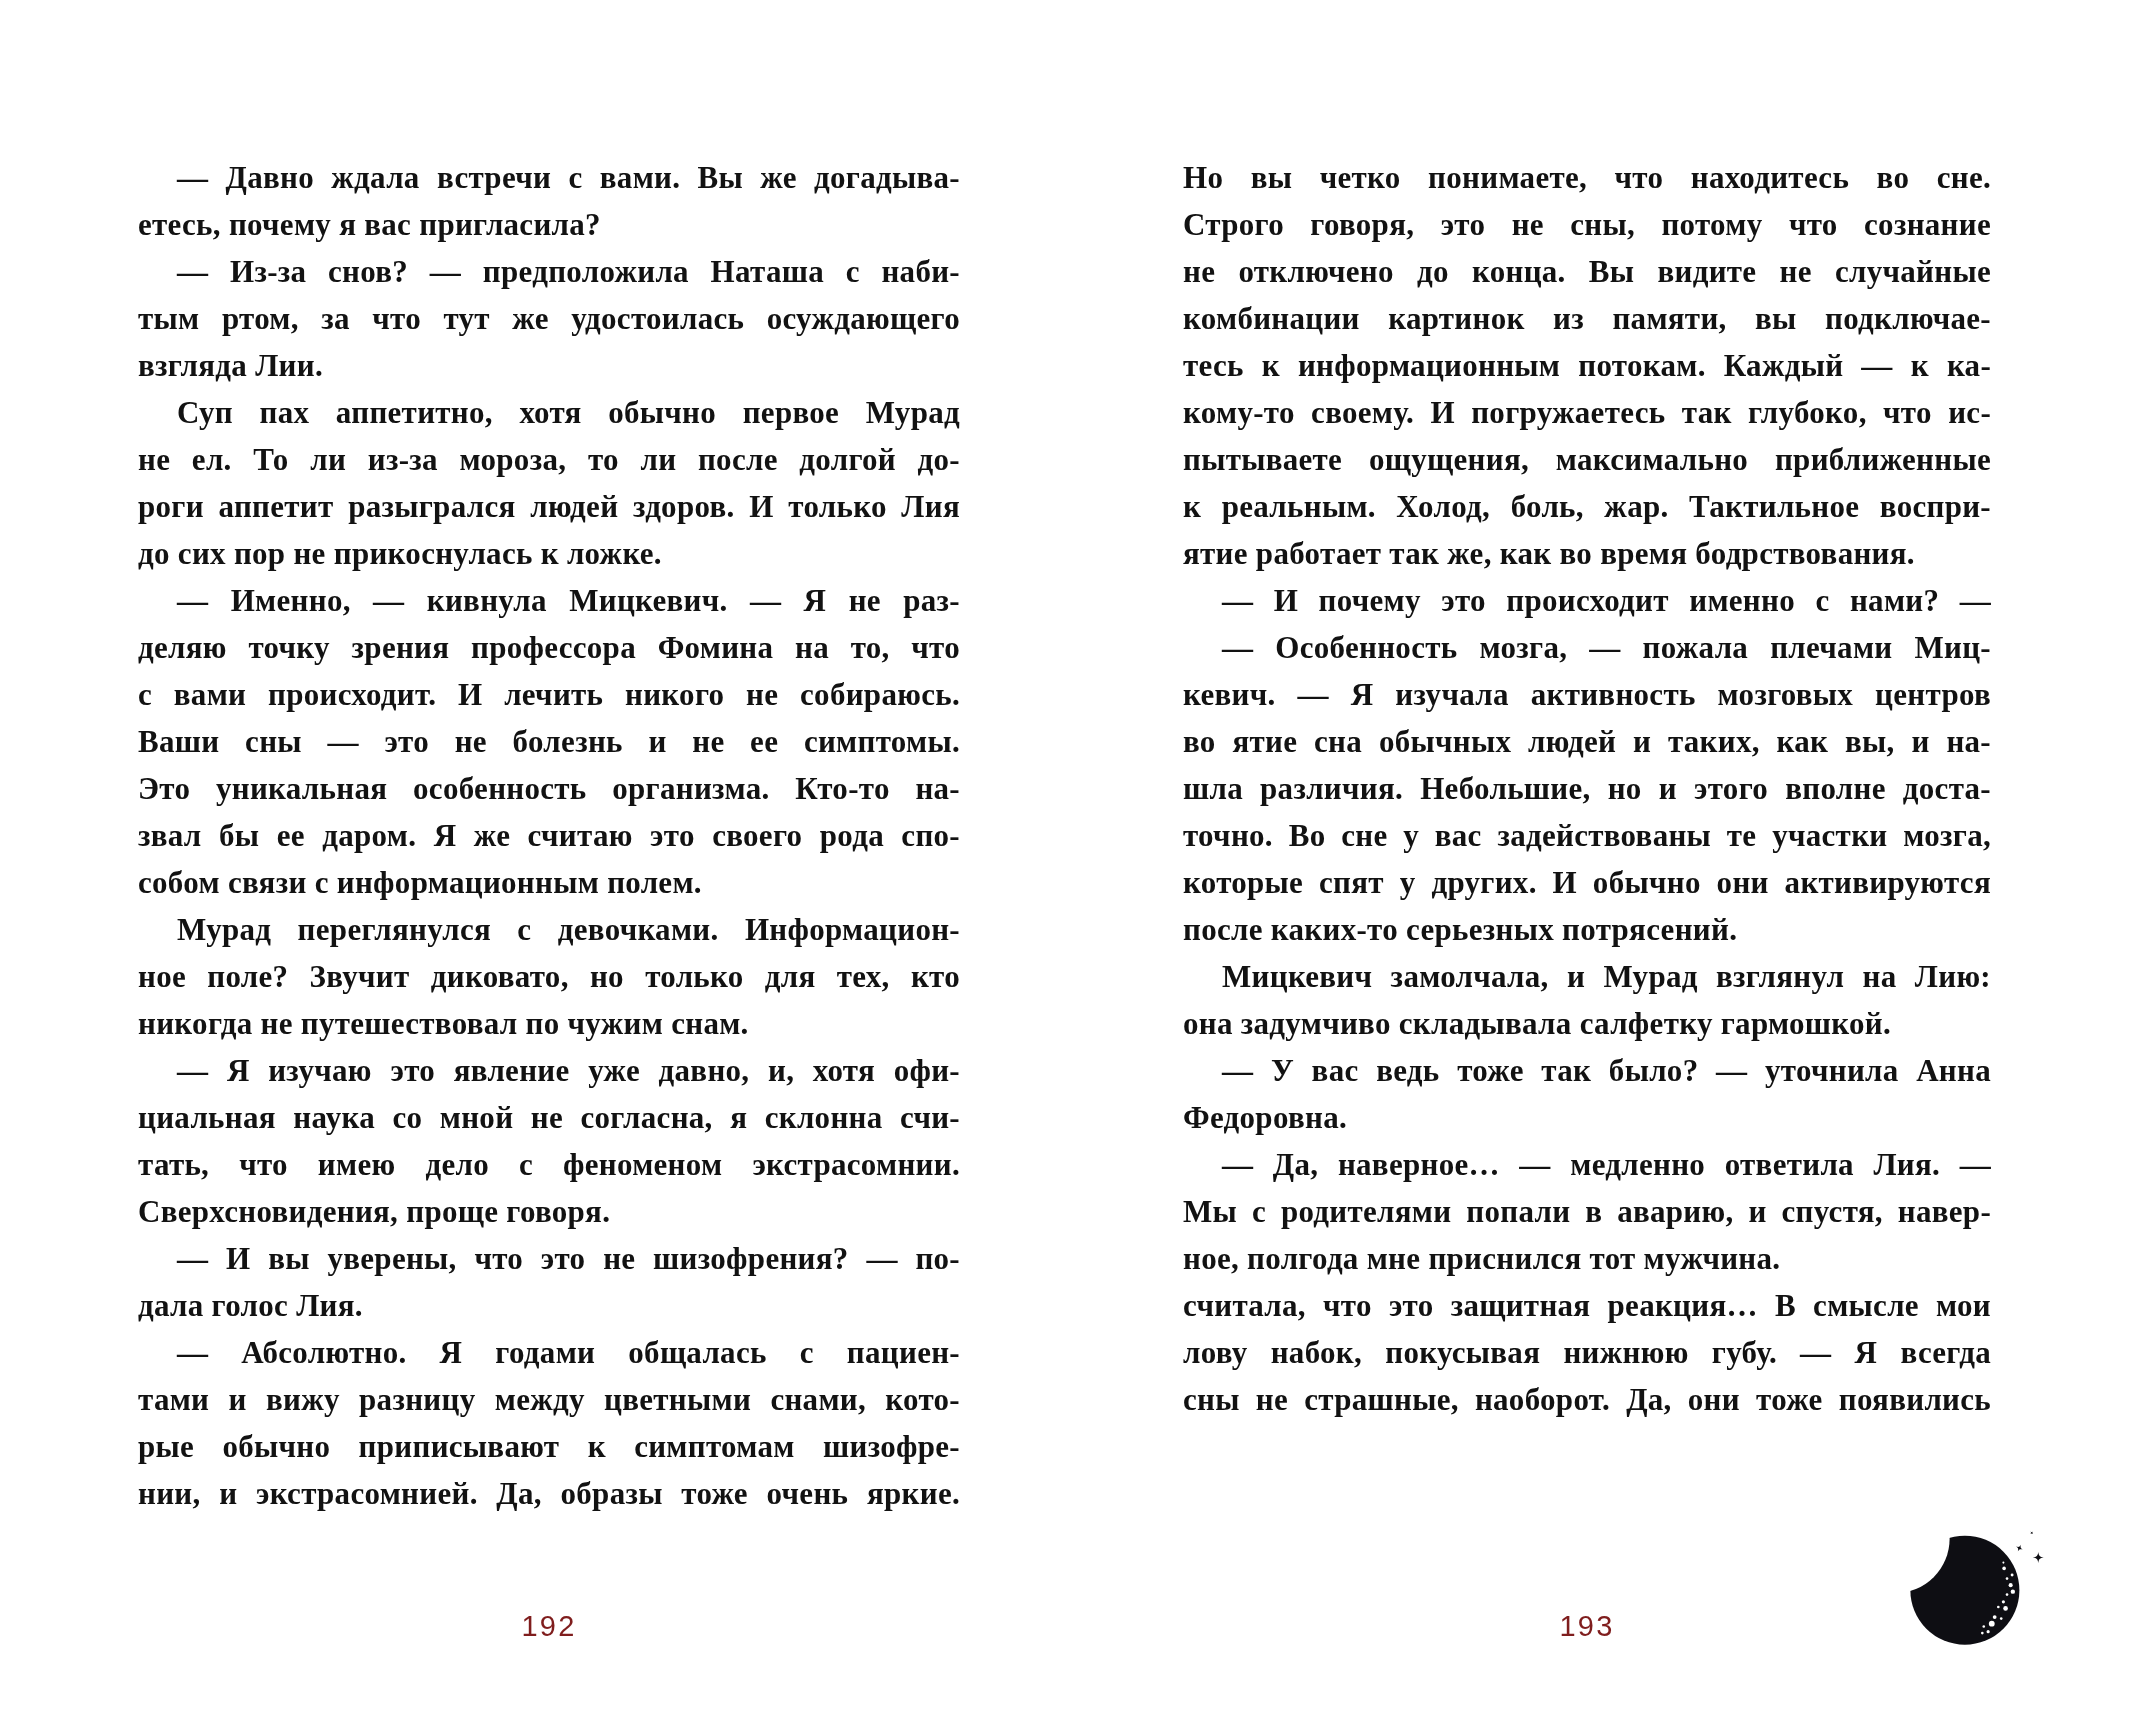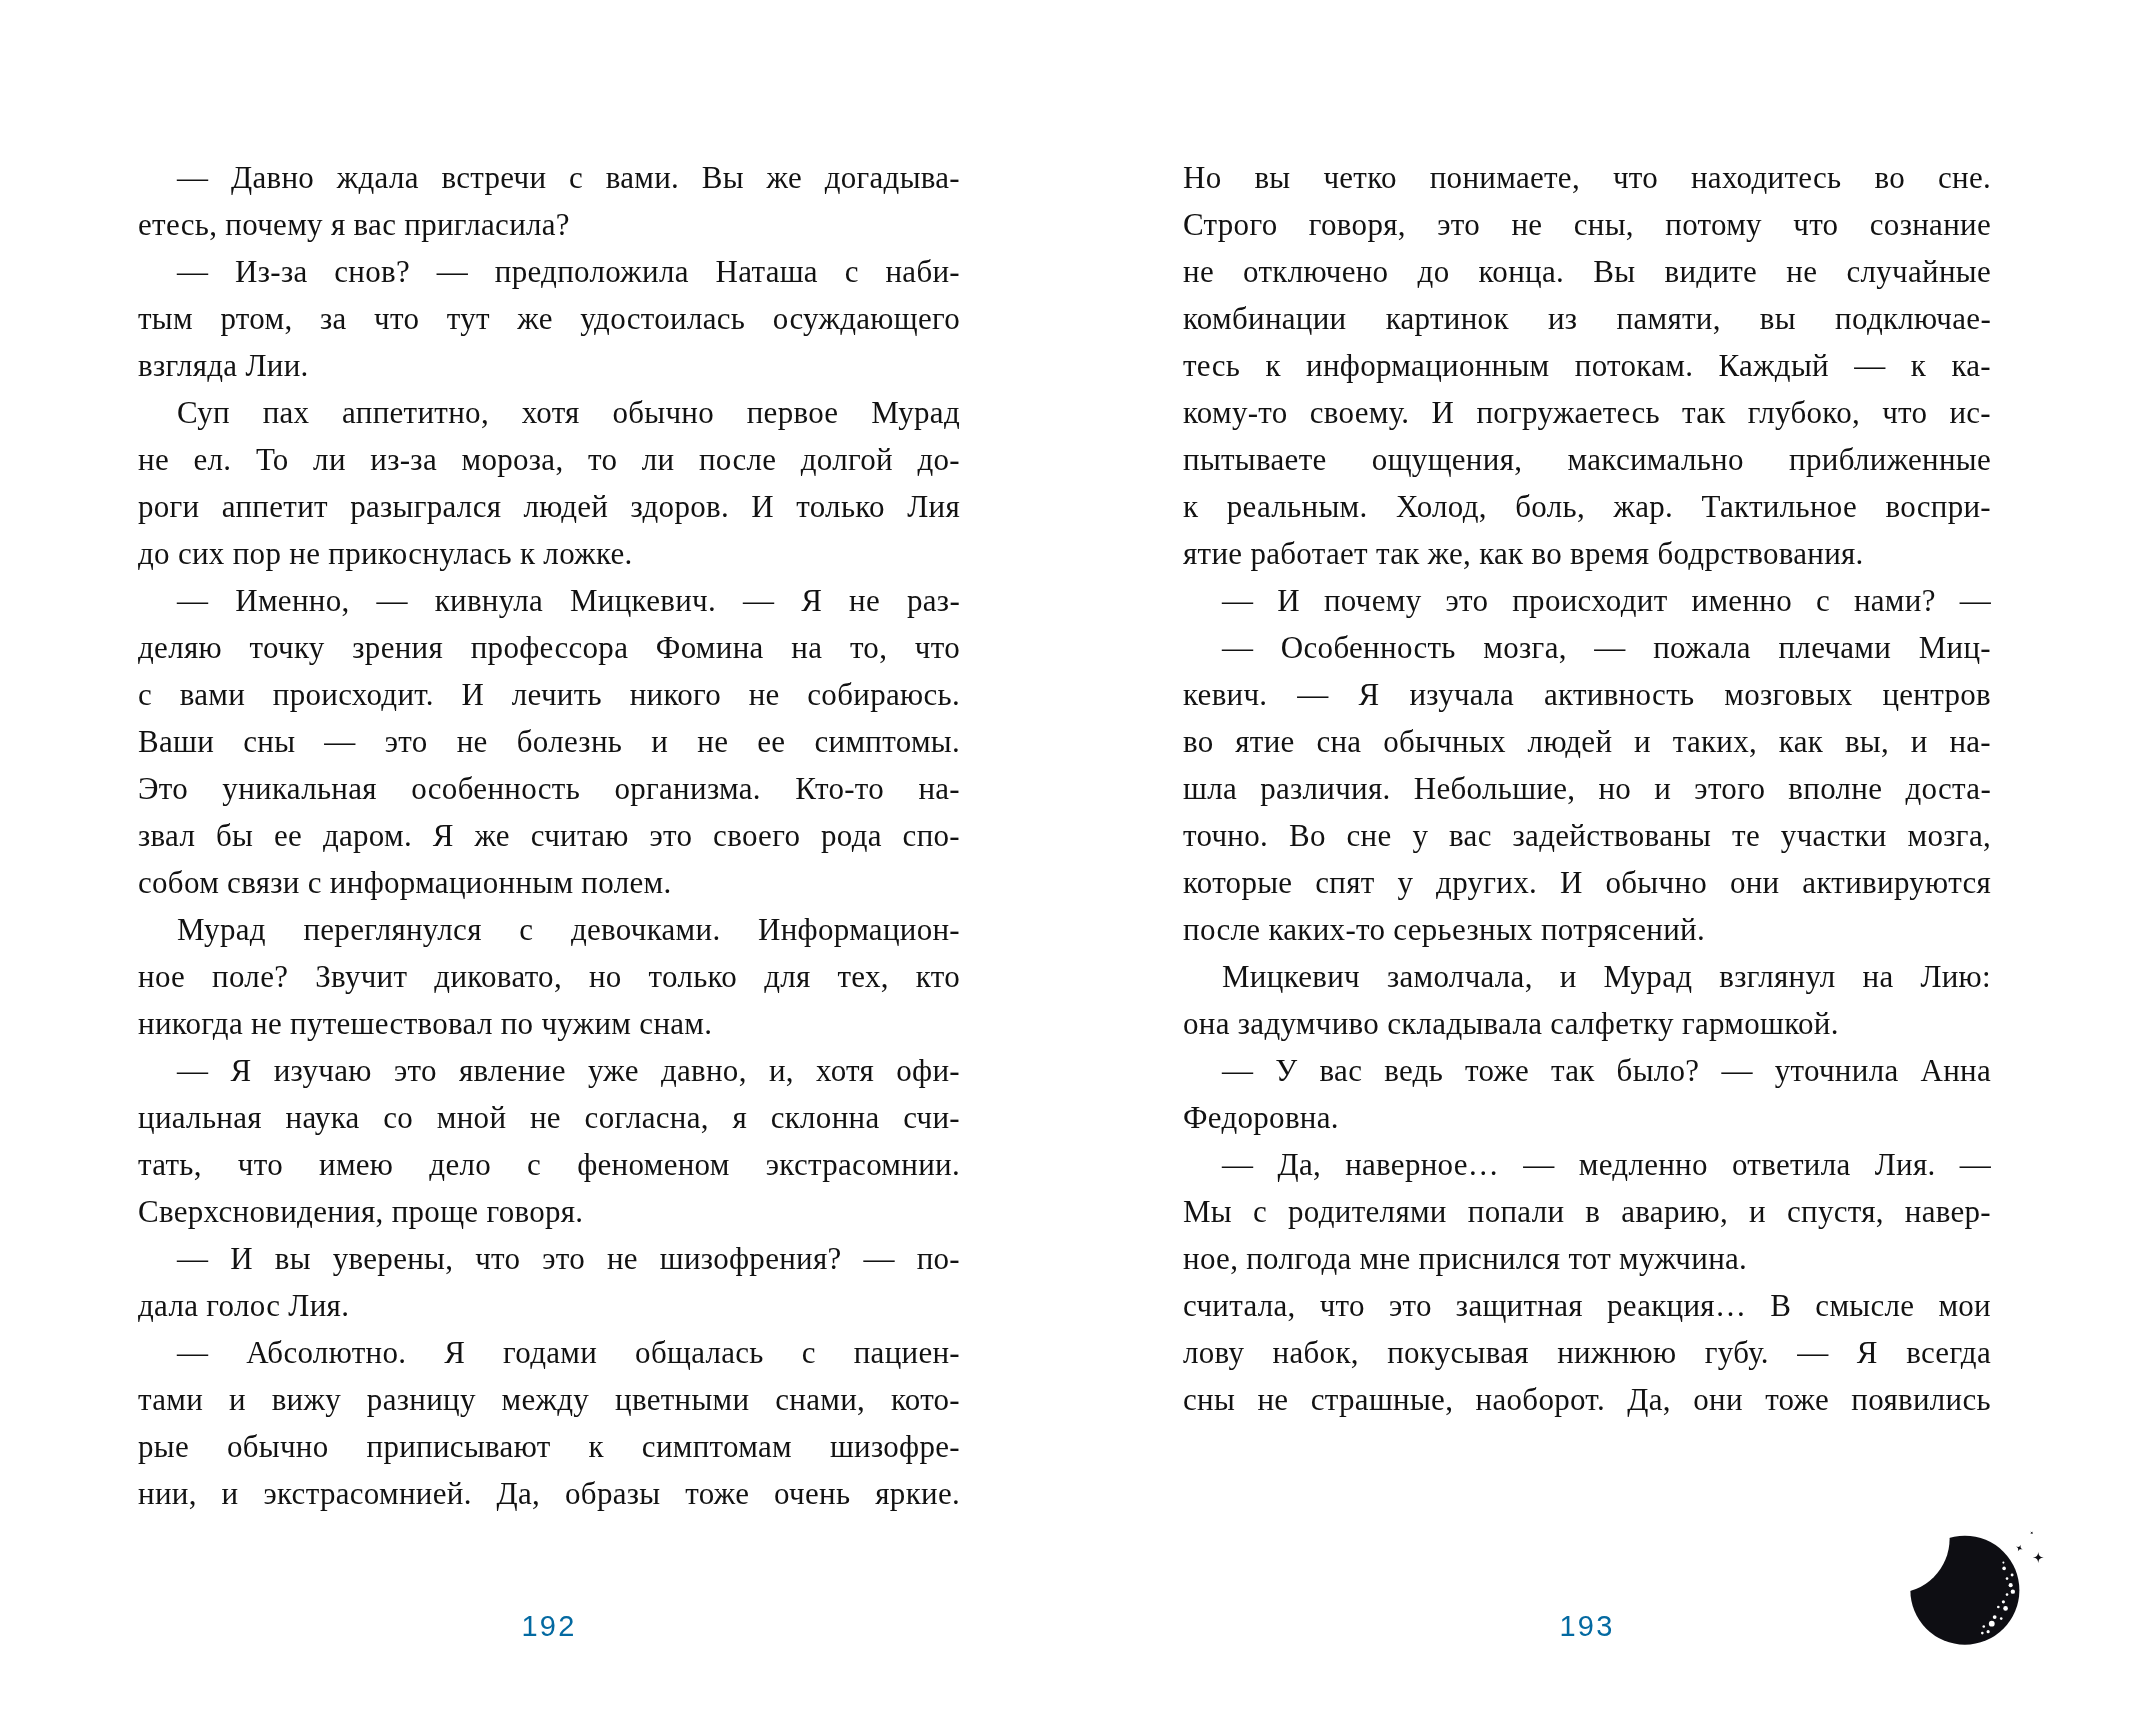--- a/index.html
+++ b/index.html
@@ -34,37 +34,38 @@
     line-height: 47px;
     letter-spacing: 0.3px;
     z-index: 2;
   }
   .page.left  .text-col { left: 138px;  width: 822px; }
   .page.right .text-col { left: 146px;  width: 808px; }
 
   .line {
     text-align: left;
     text-align-last: left;
+    font-weight: bold;
   }
   .line.just {
     text-align: justify;
     text-align-last: justify;
   }
   .line.indent {
     text-indent: 39px;
   }
 
   .pagenum {
     position: absolute;
     top: 1610px;
     font-family: "Liberation Sans", "DejaVu Sans", sans-serif;
     font-size: 29px;
     font-weight: 300;
     letter-spacing: 2.2px;
-    color: #0369a1;
+    color: #7f1d1d;
     text-align: center;
     z-index: 2;
   }
   .page.left  .pagenum { left: 138px; width: 822px; }
   .page.right .pagenum { left: 146px; width: 808px; }
 
   .moon {
     position: absolute;
     left: 1902px;
     top: 1527px;

